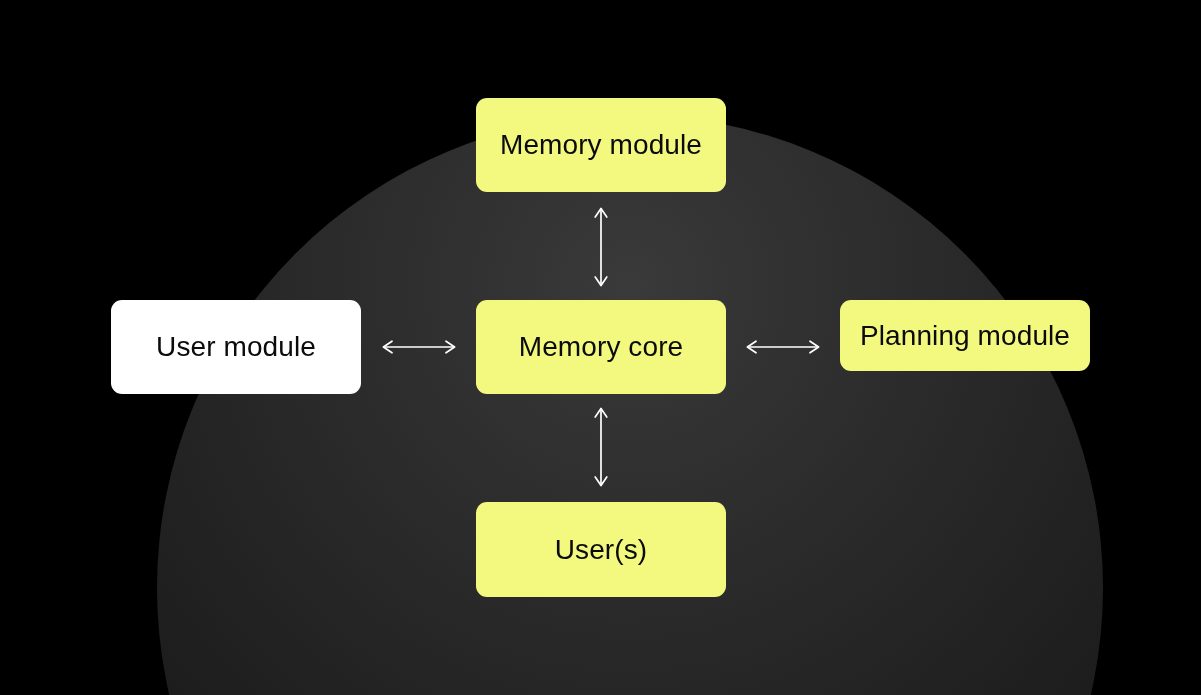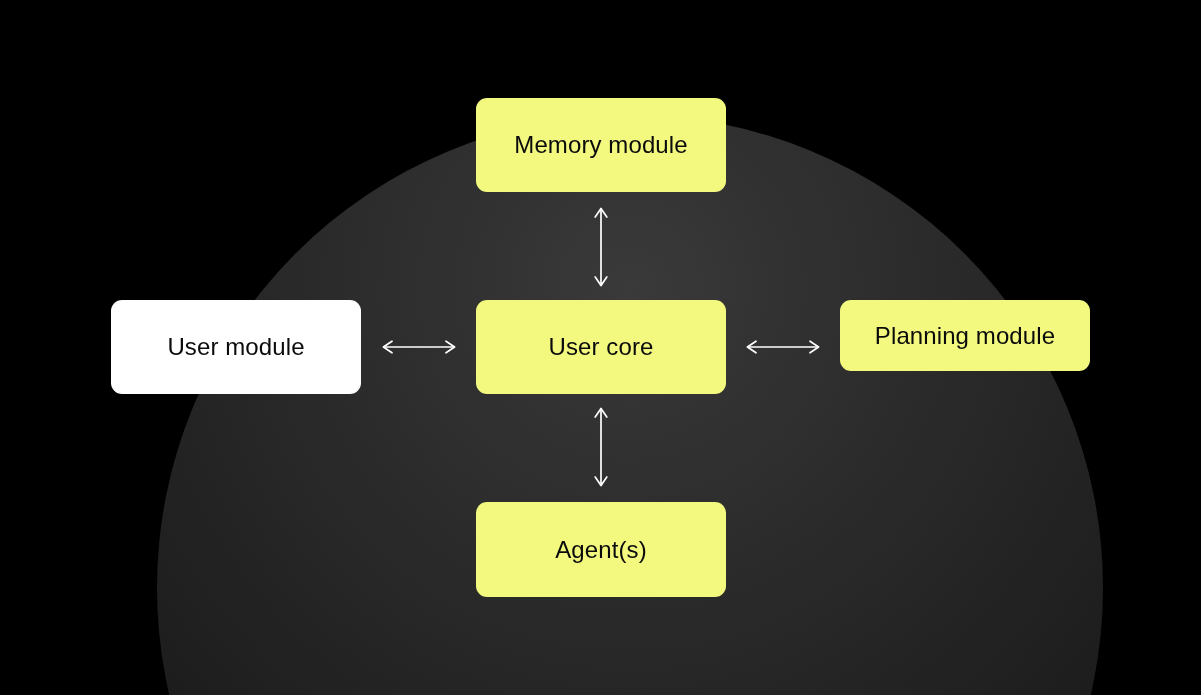--- a/index.html
+++ b/index.html
@@ -35,21 +35,21 @@
 
   
   .node {
     position: absolute;
     display: flex;
     align-items: center;
     justify-content: center;
     border-radius: 11px;
     box-sizing: border-box;
     color: #0b0b0b;
-    font-size: 24px;
+    font-size: 28px;
     font-weight: 400;
     letter-spacing: 0.1px;
     line-height: 1;
     white-space: nowrap;
   }
 
   #node-memory {
     left: 476px;
     top: 98px;
     width: 250px;
@@ -131,29 +131,29 @@
 
   <div class="node" id="node-memory" style="background: rgb(242, 249, 126); color: rgb(11, 11, 11);">
     <span>Memory module</span>
   </div>
 
   <div class="node" id="node-user" style="background: rgb(255, 255, 255); color: rgb(11, 11, 11);">
     <span>User module</span>
   </div>
 
   <div class="node" id="node-agent" style="background: rgb(242, 249, 126); color: rgb(11, 11, 11);">
-    <span>User core</span>
+    <span>Memory core</span>
   </div>
 
   <div class="node" id="node-planning" style="background: rgb(242, 249, 126); color: rgb(11, 11, 11);">
     <span>Planning module</span>
   </div>
 
   <div class="node" id="node-tools" style="background: rgb(242, 249, 126); color: rgb(11, 11, 11);">
-    <span>Agent(s)</span>
+    <span>User(s)</span>
   </div>
 
   <div class="arrow" id="arrow-memory-agent">
     <svg width="18" height="82" viewBox="0 0 18 82">
       <line x1="9" y1="3" x2="9" y2="79"></line>
       <polyline points="3.2,11 9,2.4 14.8,11"></polyline>
       <polyline points="3.2,71 9,79.6 14.8,71"></polyline>
     </svg>
   </div>
 

